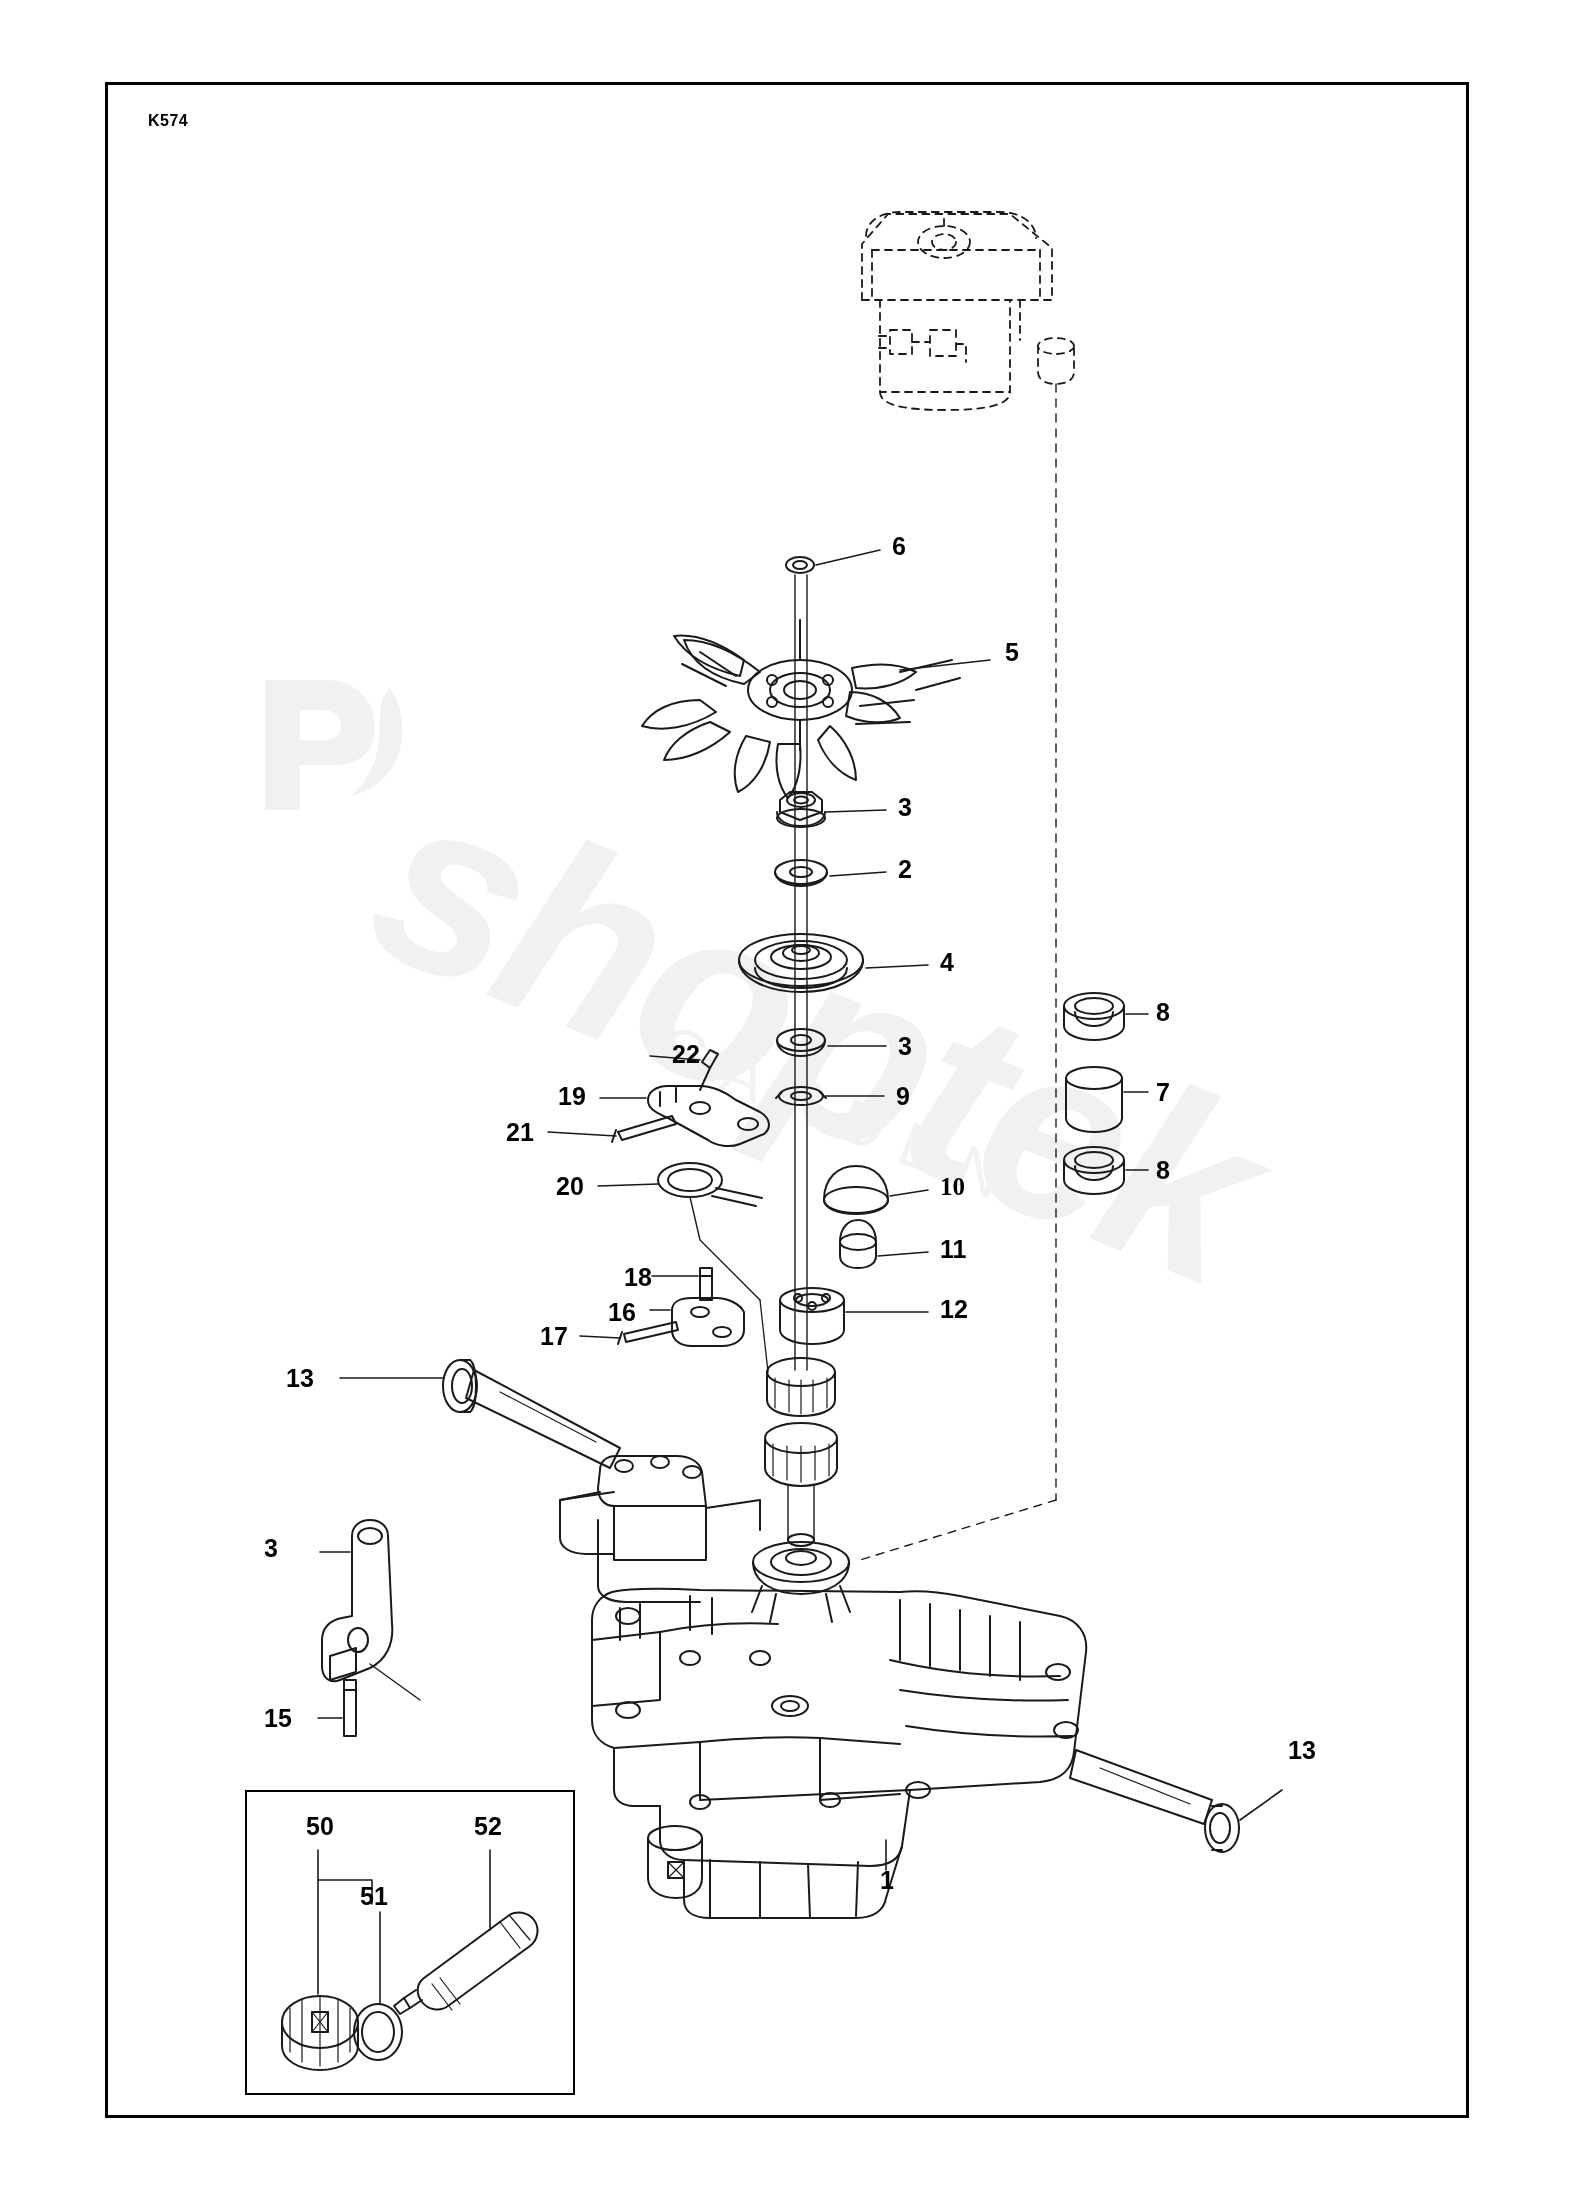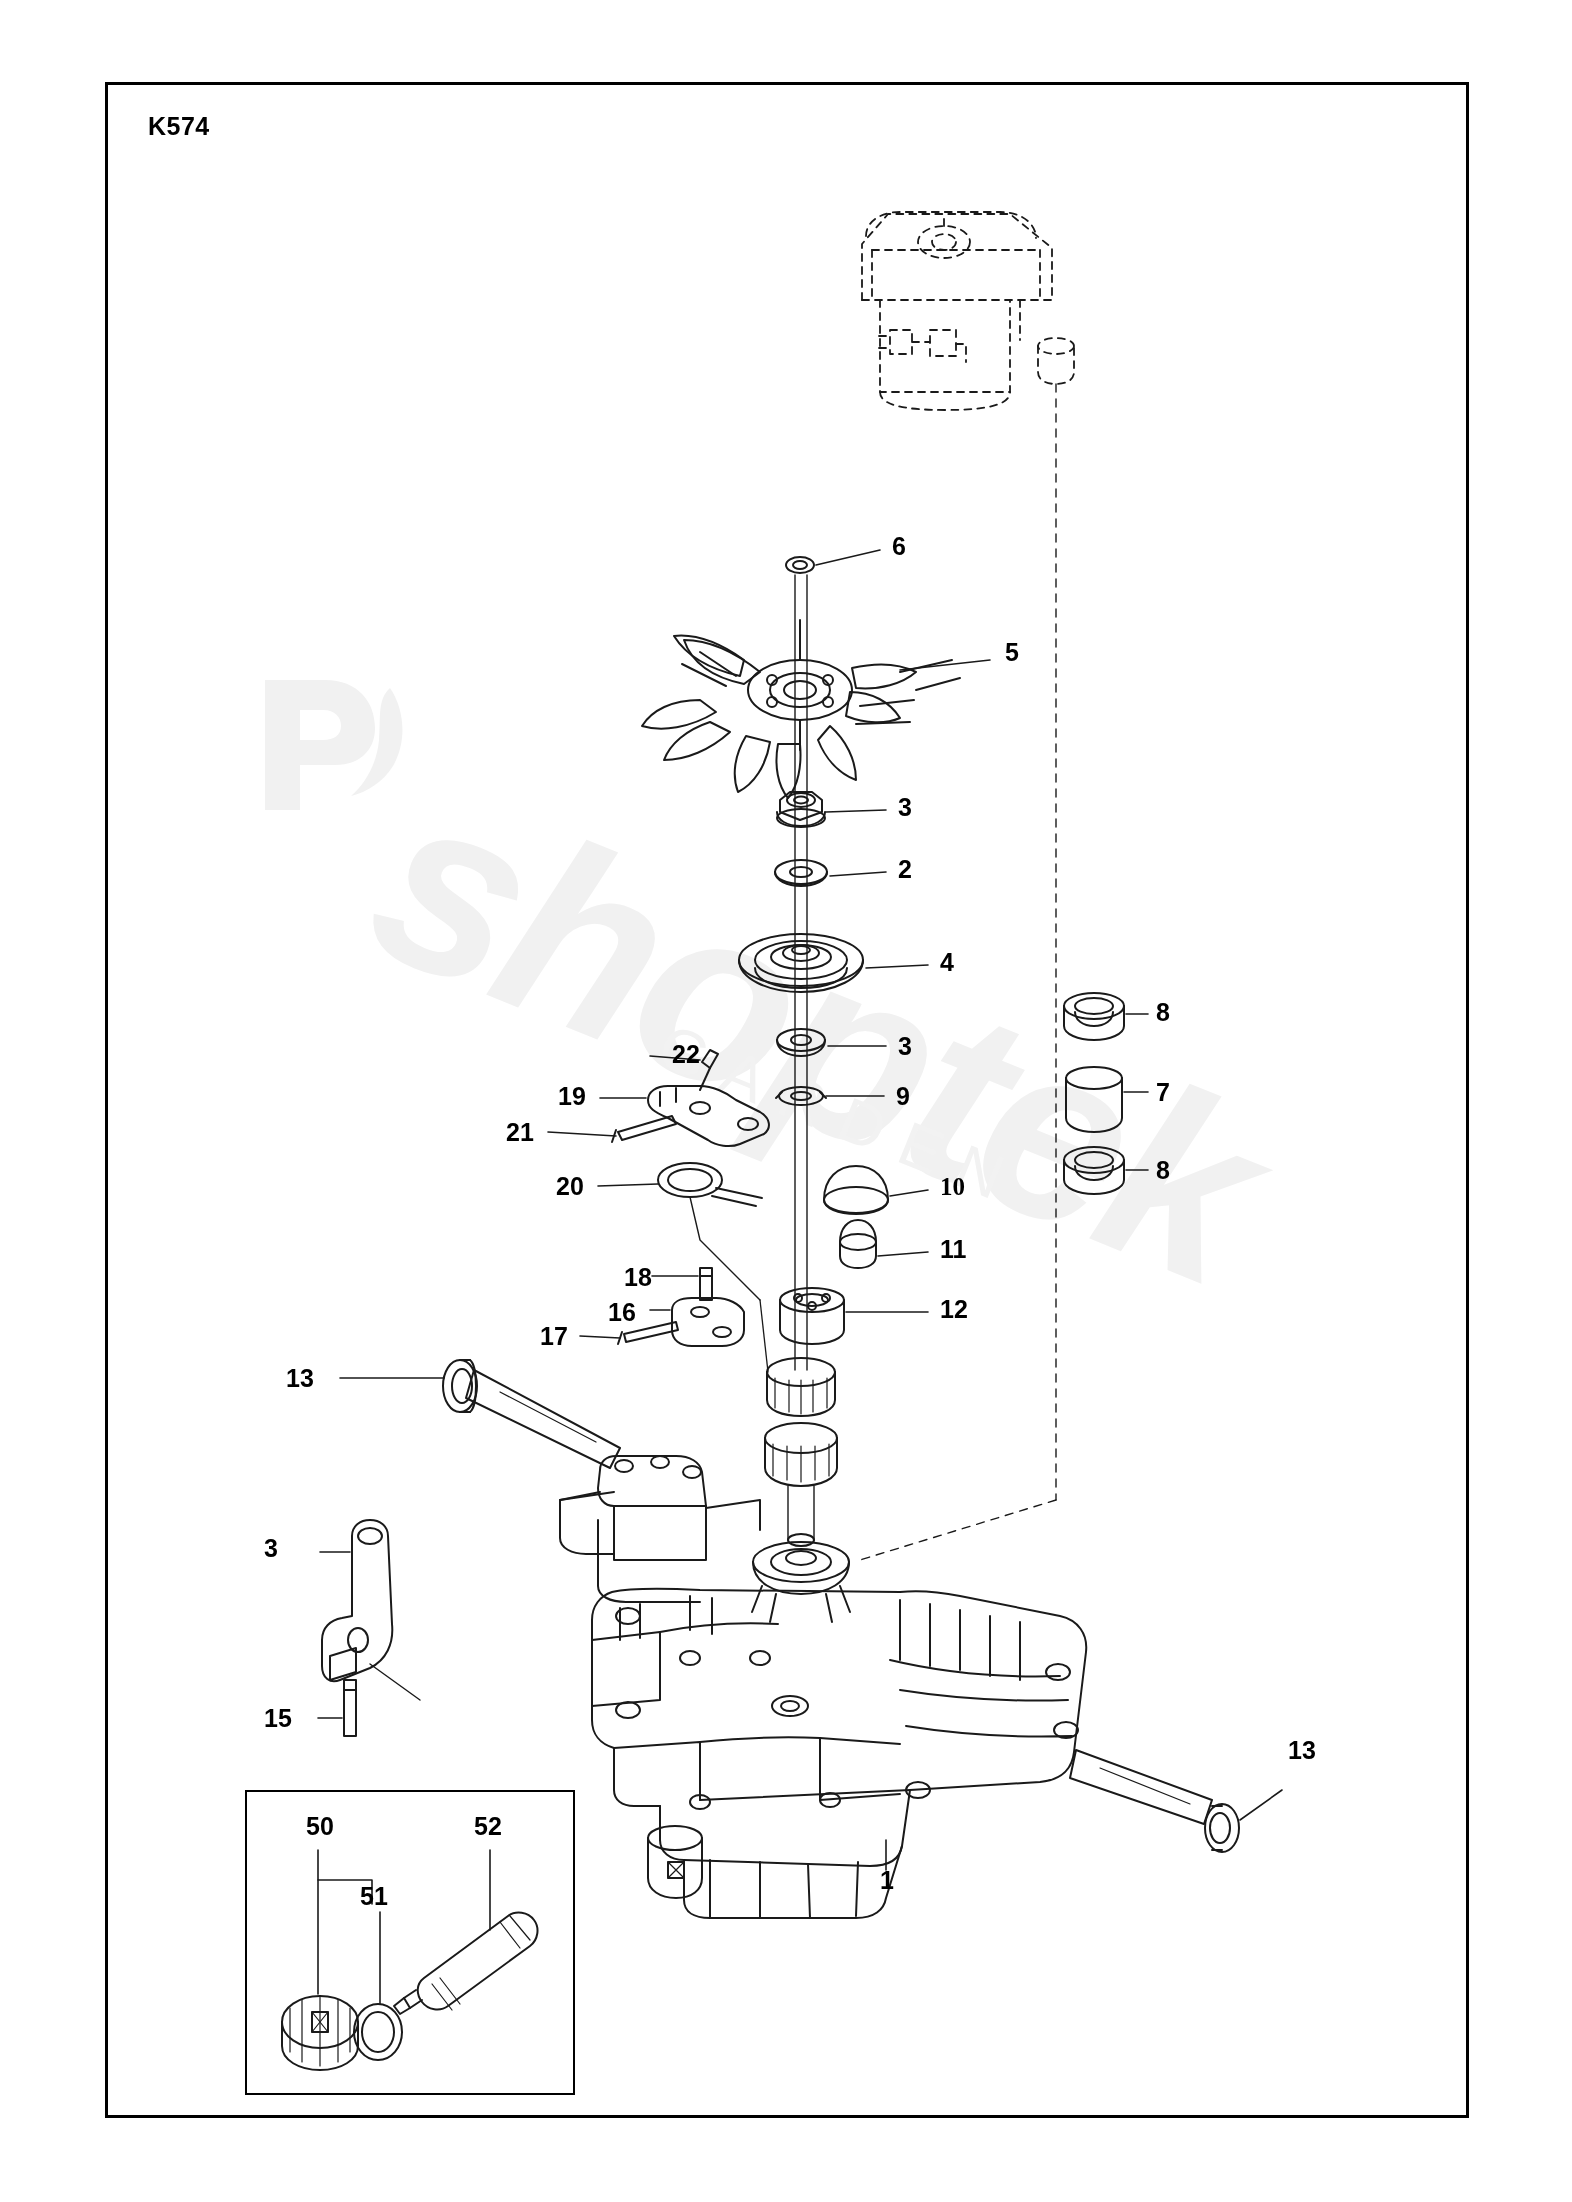--- a/index.html
+++ b/index.html
@@ -28,21 +28,21 @@
     width: 1364px;
     height: 2036px;
     border: 3px solid #000000;
     box-sizing: border-box;
     background: transparent;
   }
   #sheet-code {
     position: absolute;
     left: 148px;
     top: 112px;
-    font-size: 25px;
+    font-size: 16px;
     font-weight: bold;
     letter-spacing: 0.5px;
     color: #000;
   }
   
   #watermark {
     position: absolute;
     left: 255px;
     top: 610px;
     width: 1010px;

